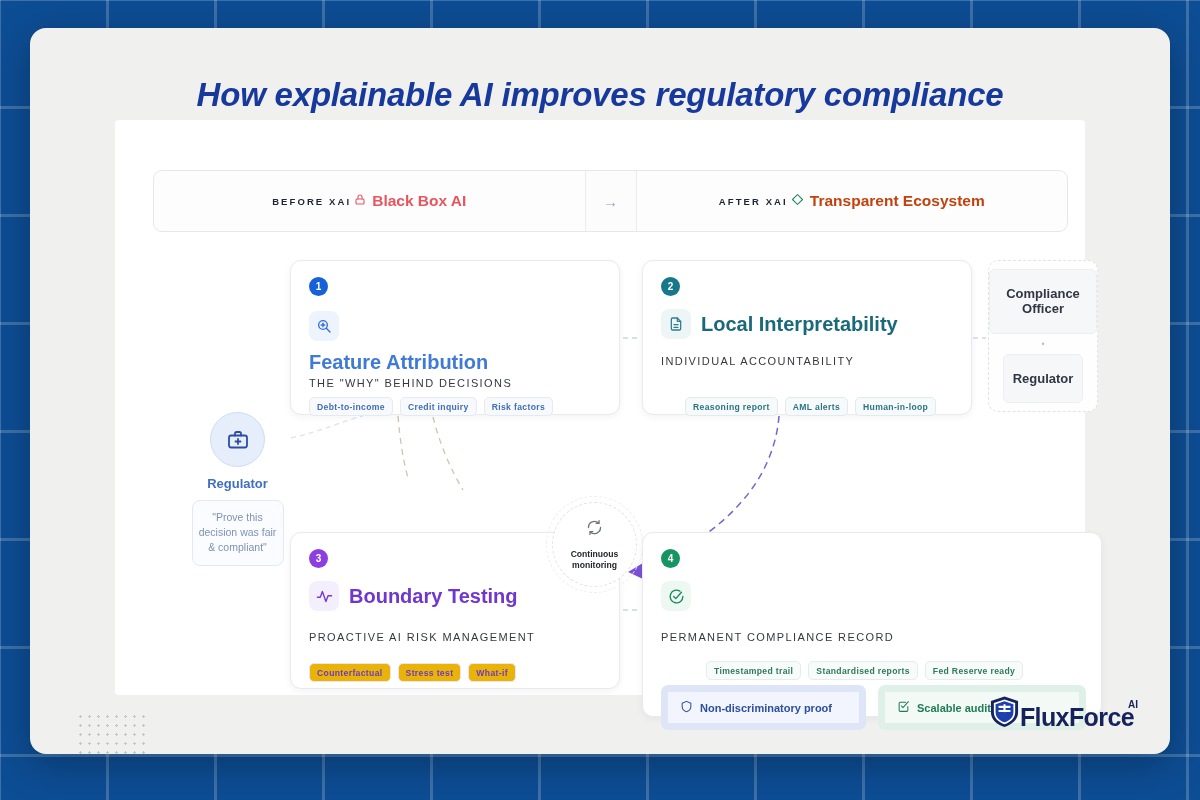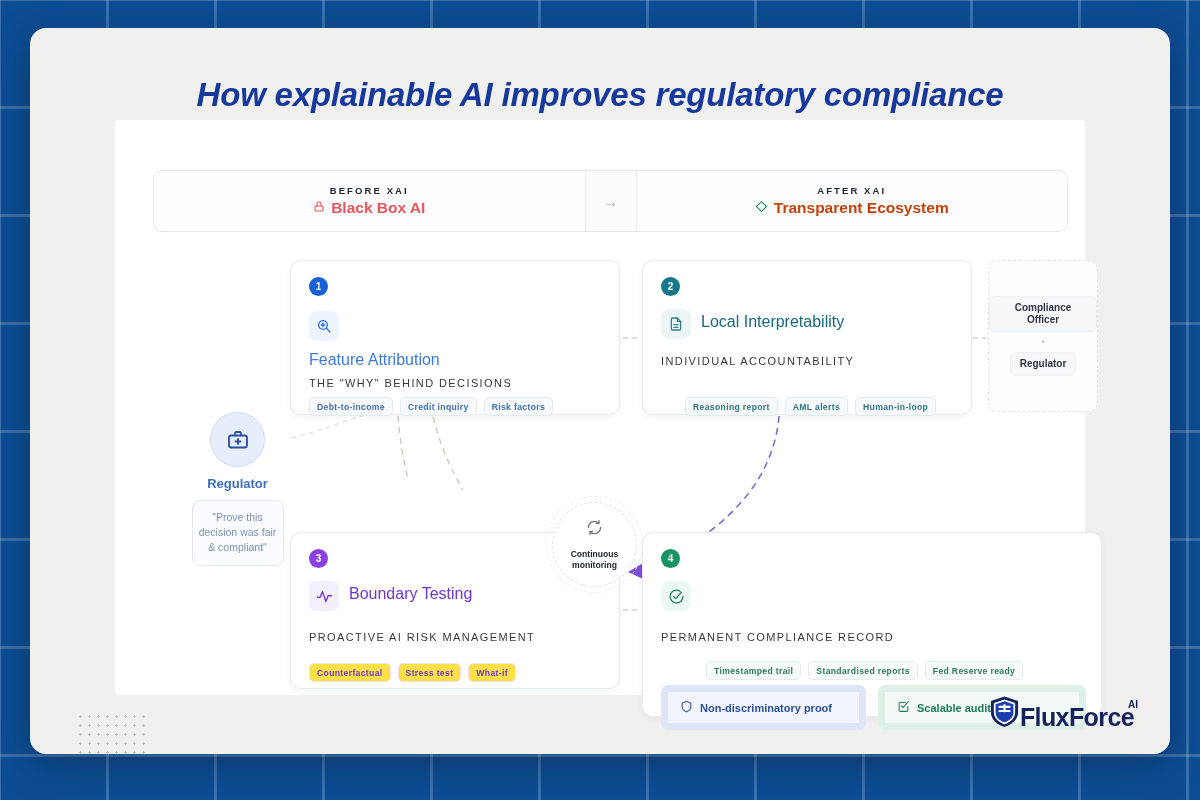--- a/index.html
+++ b/index.html
@@ -59,21 +59,21 @@
     left: 38px; top: 50px;
     width: 915px; height: 62px;
     background: #fdfdfd;
     border: 1px solid #e6e7ea;
     border-radius: 9px;
     display: flex;
     align-items: stretch;
   }
   .state-half {
     flex: 1;
-    display: flex; flex-direction: column;
+    display: flex; flex-direction: row;
     align-items: center; justify-content: center;
     gap: 3px;
   }
   .state-kicker {
     font-size: 9.5px;
     font-weight: bold;
     letter-spacing: 2.1px;
     color: #1e2433;
   }
   .state-value {
@@ -114,22 +114,22 @@
     font-weight: bold;
     display: flex; align-items: center; justify-content: center;
   }
   .card-icon {
     position: absolute;
     width: 30px; height: 30px;
     border-radius: 8px;
     display: flex; align-items: center; justify-content: center;
   }
   .card-title {
-    font-size: 16px;
-    font-weight: normal;
+    font-size: 20px;
+    font-weight: bold;
   }
   .card-sub {
     font-size: 11px;
     letter-spacing: 1.4px;
     color: #35393f;
     text-transform: uppercase;
   }
   .chip-row { display: flex; gap: 7px; flex-wrap: wrap; }
   .chip {
     font-size: 8.6px;
@@ -168,21 +168,21 @@
   #card-2 .chip-row   { position: absolute; left: 18px; top: 136px; margin-left: 24px; }
   #card-2 .chip { color: #2d7483; background: #f7fafb; border-color: #e1ebed; }
 
   
   #card-3 { left: 175px; top: 412px; width: 330px; height: 157px; }
   #card-3 .card-badge { background: #8b3fe0; }
   #card-3 .card-icon { left: 18px; top: 48px; background: #f4effd; color: #7a3bd4; }
   #card-3 .card-title { position: absolute; left: 58px; top: 52px; color: #7036d0; }
   #card-3 .card-sub   { position: absolute; left: 18px; top: 98px; }
   #card-3 .chip-row   { position: absolute; left: 18px; top: 130px; }
-  #card-3 .chip { color: #6e3ac6; background: #fde047; border-color: #e9e3f7; }
+  #card-3 .chip { color: #6e3ac6; background: #eab308; border-color: #e9e3f7; }
 
   
   #card-4 { left: 527px; top: 412px; width: 460px; height: 185px; }
   #card-4 .card-badge { background: #169463; }
   #card-4 .card-icon { left: 18px; top: 48px; background: #eef8f3; color: #178a5d; }
   #card-4 .card-title { position: absolute; left: 58px; top: 52px; color: #178657; }
   #card-4 .card-sub   { position: absolute; left: 18px; top: 98px; }
   #card-4 .chip-row   { position: absolute; left: 30px; top: 128px; margin-left: 33px; }
   #card-4 .chip { color: #2d7a5c; background: #f7fbf9; border-color: #e3eee9; }
   #card-4 .wide-row { position: absolute; left: 18px; top: 152px; display: flex; gap: 12px; }
@@ -195,27 +195,27 @@
     left: 873px; top: 140px;
     width: 110px; height: 152px;
     border: 1.5px dashed #e1e3e8;
     border-radius: 10px;
     display: flex; flex-direction: column;
     align-items: center; justify-content: center;
     gap: 5px;
     background: #fefefe;
   }
   .stakeholder-pill {
-    font-size: 10px;
+    font-size: 13px;
     font-weight: bold;
     color: #303642;
     background: #f6f7f8;
     border: 1px solid #eceef1;
     border-radius: 6px;
-    padding: 5px 9px;
+    padding: 16px 9px;
     text-align: center;
     line-height: 1.2;
   }
   #stakeholder-dot { color: #b9bec8; font-size: 9px; }
 
   
   #persona {
     position: absolute;
     left: 70px; top: 292px;
     width: 105px;

